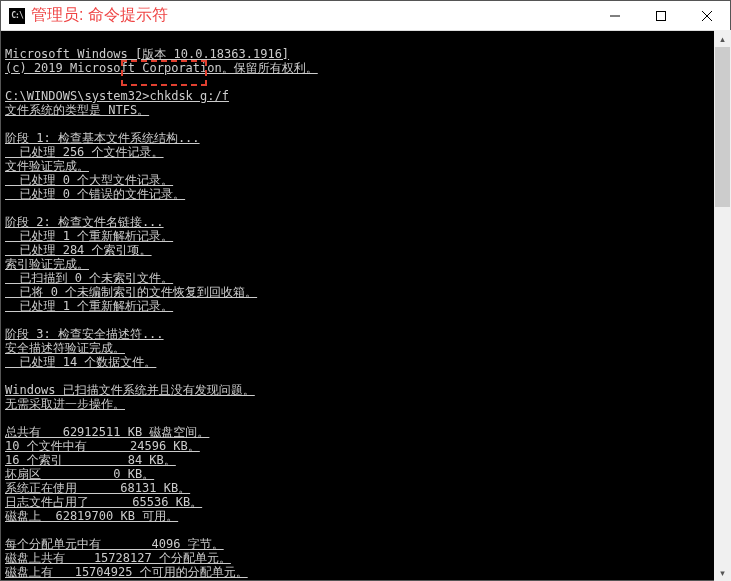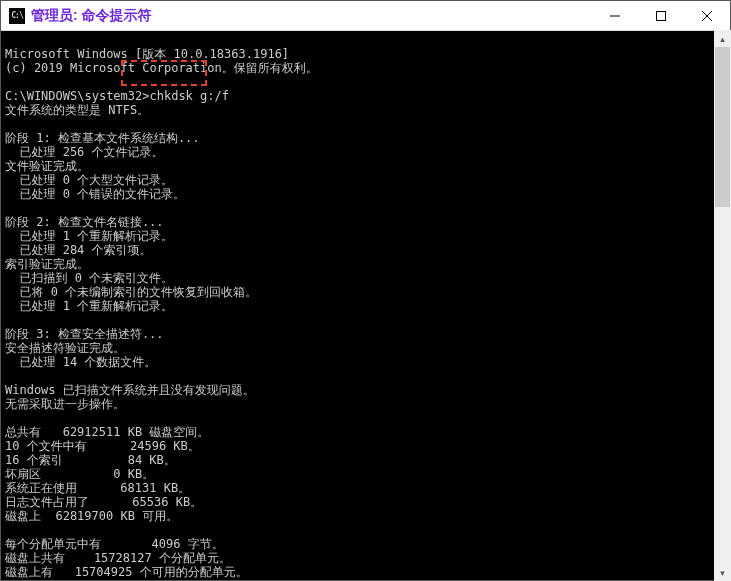--- a/index.html
+++ b/index.html
@@ -35,25 +35,24 @@
       align-items: center;
       justify-content: center;
       font-size: 8px;
       color: #ccc;
       font-family: monospace;
       font-weight: bold;
       letter-spacing: -1px;
     }
     .titlebar-text {
       flex: 1;
-      font-size: 14px;
-      color: #6d28d9;
+      font-size: 16px;
+      color: #ef4444;
       white-space: nowrap;
       overflow: hidden;
-      font-weight: bold;
     }
     .titlebar-buttons {
       display: flex;
       height: 100%;
     }
     .titlebar-btn {
       width: 46px;
       height: 100%;
       display: flex;
       align-items: center;
@@ -65,20 +64,21 @@
       flex: 1;
       background: #000;
       color: #ccc;
       font-family: "NSimSun", "SimSun", Consolas, monospace;
       font-size: 12px;
       line-height: 14px;
       padding: 2px 4px;
       white-space: pre;
       overflow: hidden;
       position: relative;
+      text-decoration: underline;
     }
     .scrollbar {
       position: absolute;
       right: 0;
       top: 30px;
       bottom: 0;
       width: 17px;
       background: #f0f0f0;
     }
     .scrollbar-thumb {

